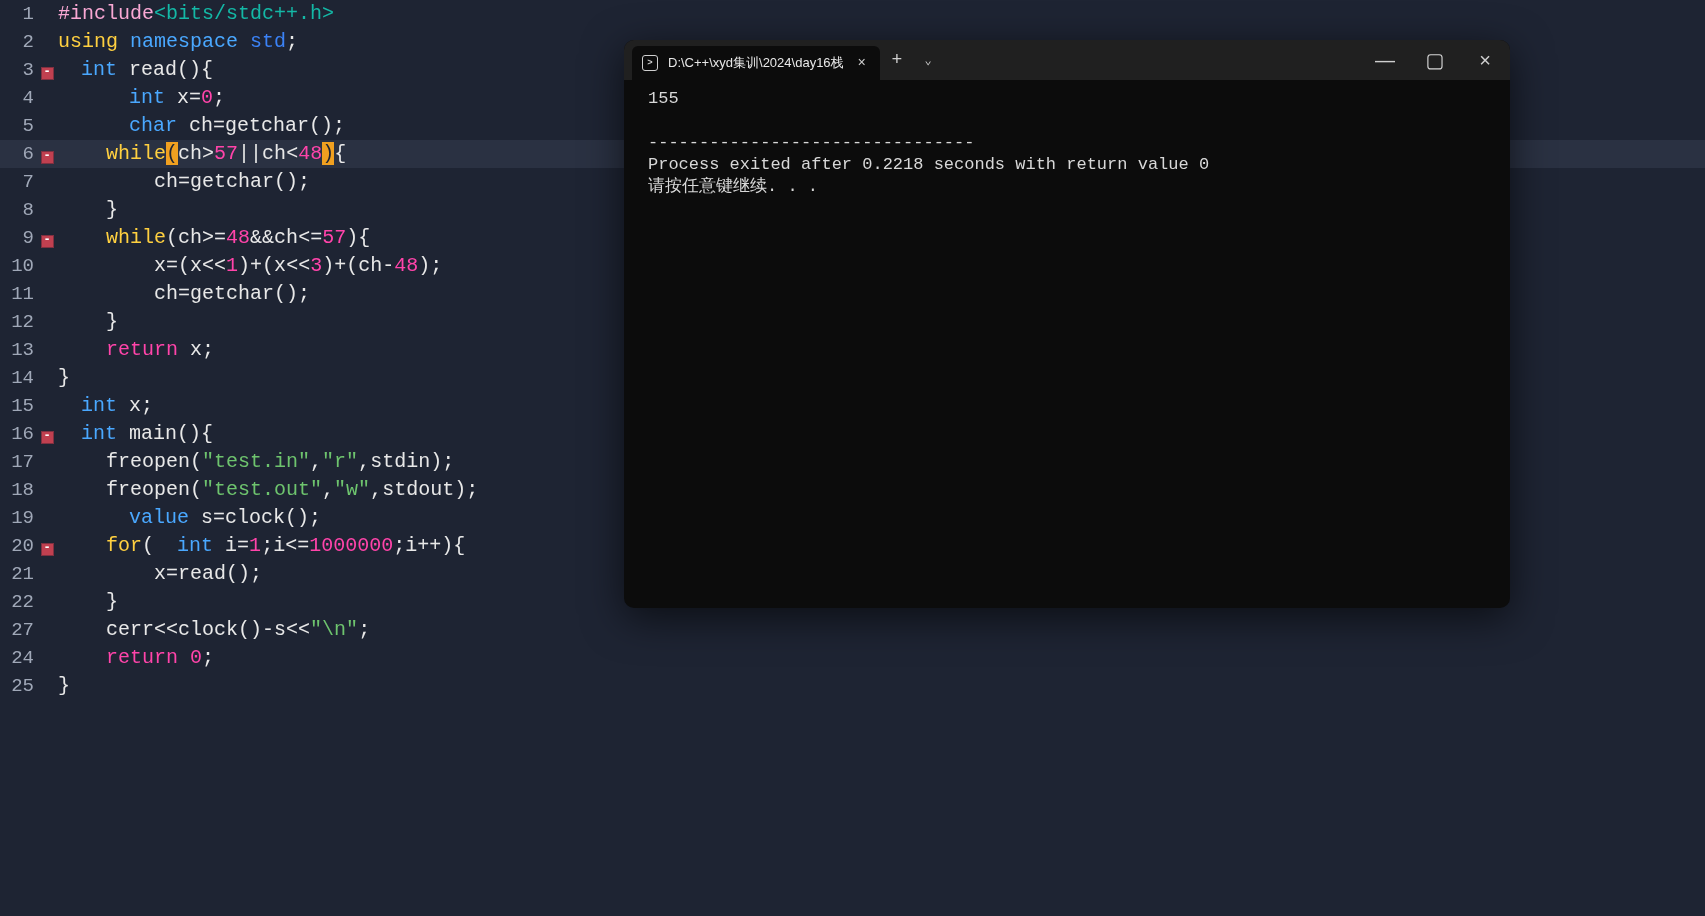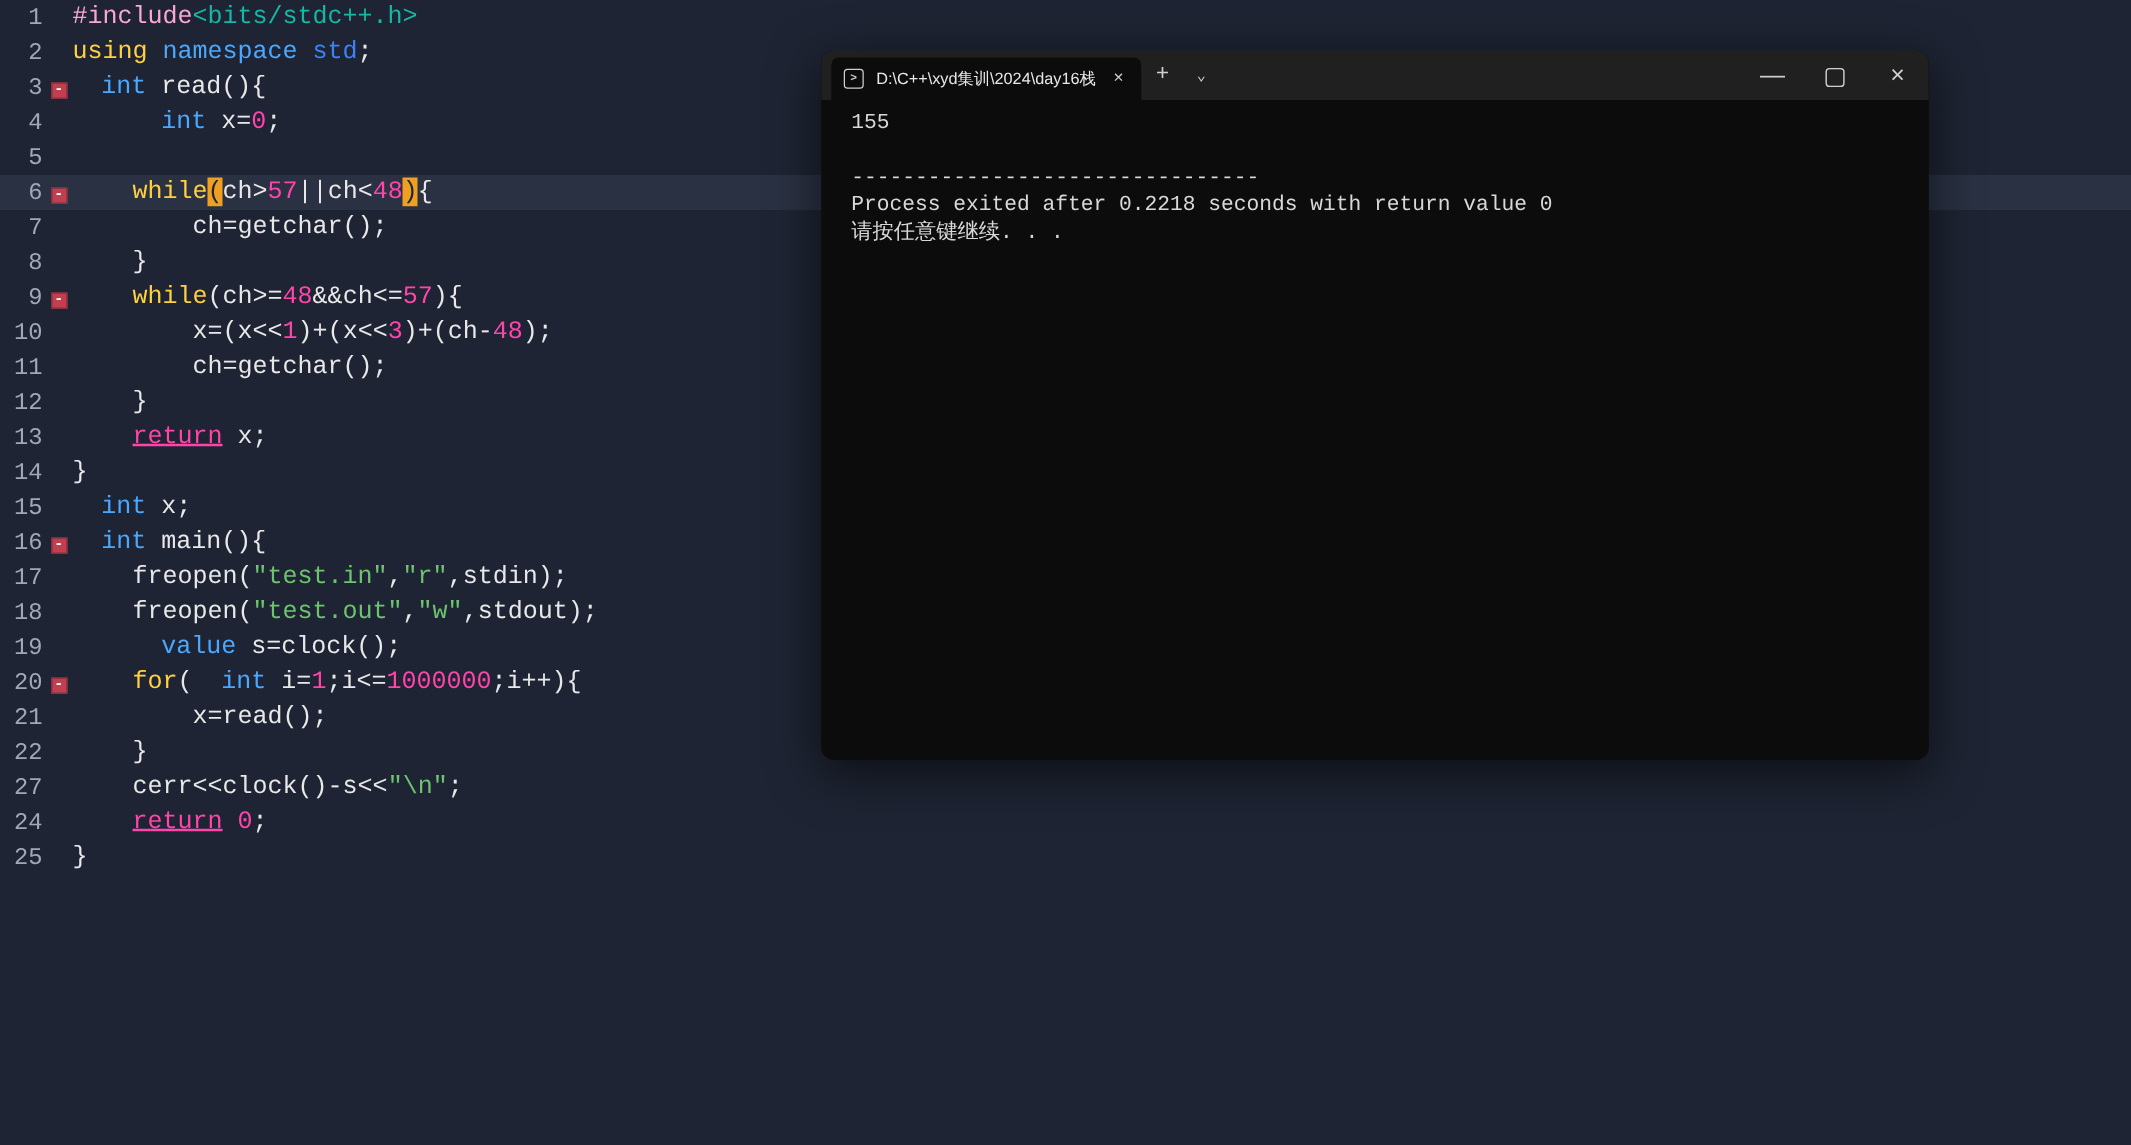--- a/index.html
+++ b/index.html
@@ -58,32 +58,32 @@
 
 .tk-pp    { color: #f9a8d4; }   
 .tk-type  { color: #4aa8ff; margin-left: 23px; }   
 .tk-fn    { color: #e8e8e8; }   
 .tk-ident { color: #e8e8e8; }
 .tk-punc  { color: #e8e8e8; }
 .tk-paren-hl { background:#f0a020; color:#1e2433; }
 .tk-num   { color: #ff44aa; }   
 .tk-op    { color: #e8e8e8; }
 .tk-str   { color: #6ec46e; }   
-.tk-ret   { color: #ff44aa; text-decoration: underline; }   
+.tk-ret   { color: #ff44aa; }   
 .tk-using { color: #ffd040; }   
 .tk-ns    { color: #4aa8ff; }
 .tk-std   { color: #3b82f6; text-align: right; }
 .tk-inc   { color: #14b8a6; }
 .tk-while { color: #ffd040; }
 
 
 .terminal {
   position: absolute;
   top: 40px;
-  left: 657px;
+  left: 624px;
   width: 886px;
   height: 568px;
   background: #0c0c0c;
   border-radius: 10px;
   box-shadow: 0 10px 40px rgba(0,0,0,0.6);
   overflow: hidden;
   display: flex;
   flex-direction: column;
 }
 .titlebar {
@@ -163,21 +163,21 @@
 }
 </style>
 </head>
 <body>
 
 <div class="editor" id="editor">
     <div class="code-line"><div class="gutter">1</div><div class="fold"></div><div class="code"><span class="tk-pp">#include</span><span class="tk-inc">&lt;bits/stdc++.h&gt;</span></div></div>
     <div class="code-line"><div class="gutter">2</div><div class="fold"></div><div class="code"><span class="tk-using">using</span><span> </span><span class="tk-ns">namespace</span><span> </span><span class="tk-std">std</span><span class="tk-punc">;</span></div></div>
     <div class="code-line"><div class="gutter">3</div><div class="fold"><span class="fold-marker">-</span></div><div class="code"><span class="tk-type">int</span><span> </span><span class="tk-fn">read</span><span class="tk-punc">(){</span></div></div>
     <div class="code-line"><div class="gutter">4</div><div class="fold"></div><div class="code"><span>    </span><span class="tk-type">int</span><span> </span><span class="tk-ident">x</span><span class="tk-op">=</span><span class="tk-num">0</span><span class="tk-punc">;</span></div></div>
-    <div class="code-line"><div class="gutter">5</div><div class="fold"></div></div>
+    <div class="code-line"><div class="gutter">5</div><div class="fold"></div><div class="code"><span>    </span><span class="tk-type">char</span><span> </span><span class="tk-ident">ch</span><span class="tk-op">=</span><span class="tk-fn">getchar</span><span class="tk-punc">();</span></div></div>
     <div class="code-line line-highlight"><div class="gutter">6</div><div class="fold"><span class="fold-marker">-</span></div><div class="code"><span>    </span><span class="tk-while">while</span><span class="tk-paren-hl">(</span><span class="tk-ident">ch</span><span class="tk-op">&gt;</span><span class="tk-num">57</span><span class="tk-op">||</span><span class="tk-ident">ch</span><span class="tk-op">&lt;</span><span class="tk-num">48</span><span class="tk-paren-hl">)</span><span class="tk-punc">{</span></div></div>
     <div class="code-line"><div class="gutter">7</div><div class="fold"></div><div class="code"><span>        </span><span class="tk-ident">ch</span><span class="tk-op">=</span><span class="tk-fn">getchar</span><span class="tk-punc">();</span></div></div>
     <div class="code-line"><div class="gutter">8</div><div class="fold"></div><div class="code"><span>    </span><span class="tk-punc">}</span></div></div>
     <div class="code-line"><div class="gutter">9</div><div class="fold"><span class="fold-marker">-</span></div><div class="code"><span>    </span><span class="tk-while">while</span><span class="tk-punc">(</span><span class="tk-ident">ch</span><span class="tk-op">&gt;=</span><span class="tk-num">48</span><span class="tk-op">&amp;&amp;</span><span class="tk-ident">ch</span><span class="tk-op">&lt;=</span><span class="tk-num">57</span><span class="tk-punc">){</span></div></div>
     <div class="code-line"><div class="gutter">10</div><div class="fold"></div><div class="code"><span>        </span><span class="tk-ident">x</span><span class="tk-punc">=(</span><span class="tk-ident">x</span><span class="tk-op">&lt;&lt;</span><span class="tk-num">1</span><span class="tk-punc">)+(</span><span class="tk-ident">x</span><span class="tk-op">&lt;&lt;</span><span class="tk-num">3</span><span class="tk-punc">)+(</span><span class="tk-ident">ch</span><span class="tk-op">-</span><span class="tk-num">48</span><span class="tk-punc">);</span></div></div>
     <div class="code-line"><div class="gutter">11</div><div class="fold"></div><div class="code"><span>        </span><span class="tk-ident">ch</span><span class="tk-op">=</span><span class="tk-fn">getchar</span><span class="tk-punc">();</span></div></div>
     <div class="code-line"><div class="gutter">12</div><div class="fold"></div><div class="code"><span>    </span><span class="tk-punc">}</span></div></div>
     <div class="code-line"><div class="gutter">13</div><div class="fold"></div><div class="code"><span>    </span><span class="tk-ret">return</span><span> </span><span class="tk-ident">x</span><span class="tk-punc">;</span></div></div>
     <div class="code-line"><div class="gutter">14</div><div class="fold"></div><div class="code"><span class="tk-punc">}</span></div></div>
     <div class="code-line"><div class="gutter">15</div><div class="fold"></div><div class="code"><span class="tk-type">int</span><span> </span><span class="tk-ident">x</span><span class="tk-punc">;</span></div></div>

